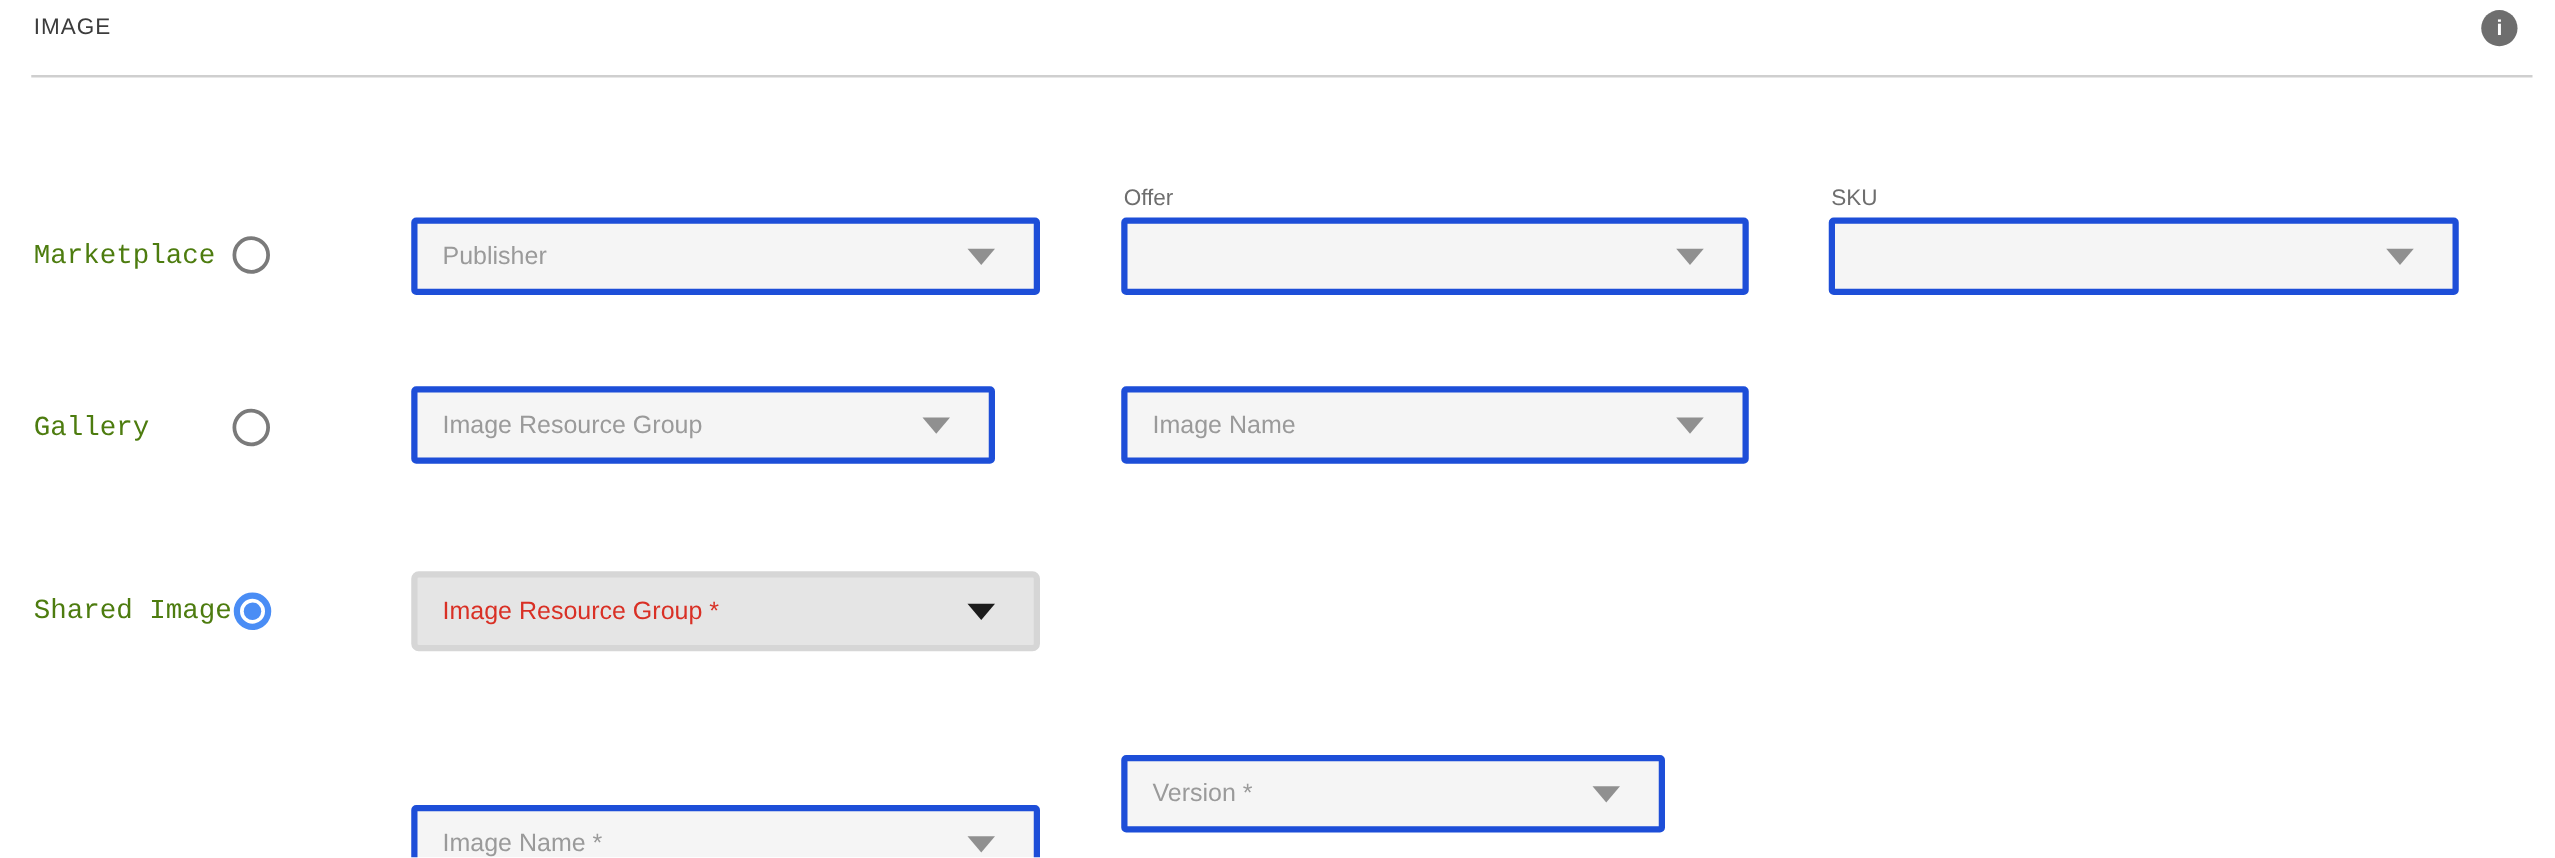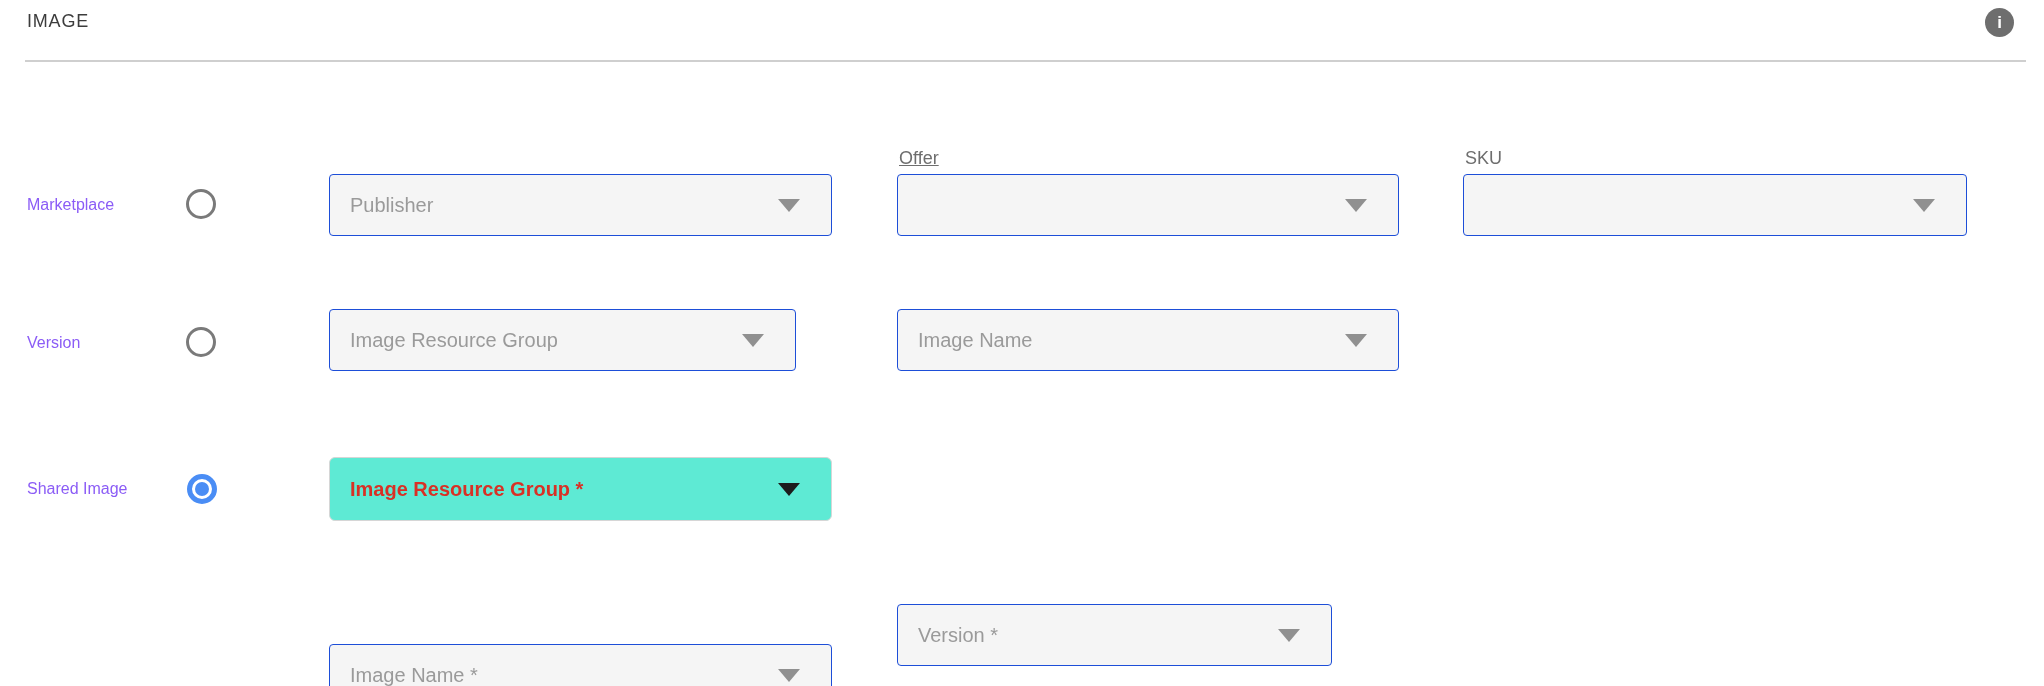--- a/index.html
+++ b/index.html
@@ -21,21 +21,21 @@
     position:absolute; left:1985px; top:8px; width:29px; height:29px;
     background:#6e6e6e; border-radius:50%; cursor:pointer;
     display:flex; align-items:center; justify-content:center;
   }
   .info-icon span {
     color:#ffffff; font-size:17px; font-weight:700; line-height:1;
   }
 
   
   .opt-label {
-    position:absolute; left:27px; font-size:16px; color:#8b5cf6; line-height:30px;
+    position:absolute; left:27px; font-size:22px; color:#4d7c0f; line-height:30px;font-family:Liberation Mono, monospace;
   }
   .lbl-marketplace { top:190px; }
   .lbl-custom      { top:328px; }
   .lbl-shared      { top:474px; }
 
   .radio {
     position:absolute; width:30px; height:30px; border-radius:50%;
     border:3px solid #7a7a7a; background:#ffffff; cursor:pointer;
   }
   .radio-marketplace { left:186px; top:189px; }
@@ -44,43 +44,43 @@
   .radio .dot { display:none; }
   .radio.selected .dot {
     display:block; position:absolute; left:50%; top:50%;
     width:14px; height:14px; margin:-7px 0 0 -7px;
     background:#4a8df5; border-radius:50%;
   }
 
   
   .field {
     position:absolute; background:#f5f5f5;
-    border:1px solid #1d4ed8; border-radius:4px;
+    border:5px solid #1d4ed8; border-radius:4px;
     display:flex; align-items:center;
     padding:0 64px 0 20px; font-size:20px; color:#9a9a9a;
     cursor:pointer; overflow:hidden; white-space:nowrap;
   }
   .caret {
     position:absolute; right:31px; top:50%; margin-top:-6px;
     width:0; height:0;
     border-left:11px solid transparent; border-right:11px solid transparent;
     border-top:13px solid #909090;
   }
   .field.error {
-    background:#5eead4; border-color:#d6d6d6; border-radius:6px; color:#d93025;font-weight:bold;
+    background:#e5e5e5; border-color:#d6d6d6; border-radius:6px; color:#d93025;
   }
   .field.error .caret { border-top-color:#1c1c1c; }
 
   .field-label {
     position:absolute; font-size:18px; color:#6e6e6e; line-height:22px;
   }
 
   
   .f-publisher { left:329px; top:174px; width:503px; height:62px; }
-  .l-offer     { left:899px; top:147px;text-decoration:underline; }
+  .l-offer     { left:899px; top:147px; }
   .f-offer     { left:897px; top:174px; width:502px; height:62px; }
   .l-sku       { left:1465px; top:147px; }
   .f-sku       { left:1463px; top:174px; width:504px; height:62px; }
 
   
   .f-custom-rg   { left:329px; top:309px; width:467px; height:62px; }
   .f-custom-name { left:897px; top:309px; width:502px; height:62px; }
 
   
   .f-shared-rg   { left:329px; top:457px; width:503px; height:64px; }
@@ -113,21 +113,21 @@
   <div class="field f-offer">
     <span></span>
     <span class="caret"></span>
   </div>
   <div class="field-label l-sku">SKU</div>
   <div class="field f-sku">
     <span></span>
     <span class="caret"></span>
   </div>
 
-  <div class="opt-label lbl-custom">Version</div>
+  <div class="opt-label lbl-custom">Gallery</div>
   <div class="radio radio-custom">
     
   </div>
   <div class="field f-custom-rg">
     <span>Image Resource Group</span>
     <span class="caret"></span>
   </div>
   <div class="field f-custom-name">
     <span>Image Name</span>
     <span class="caret"></span>

